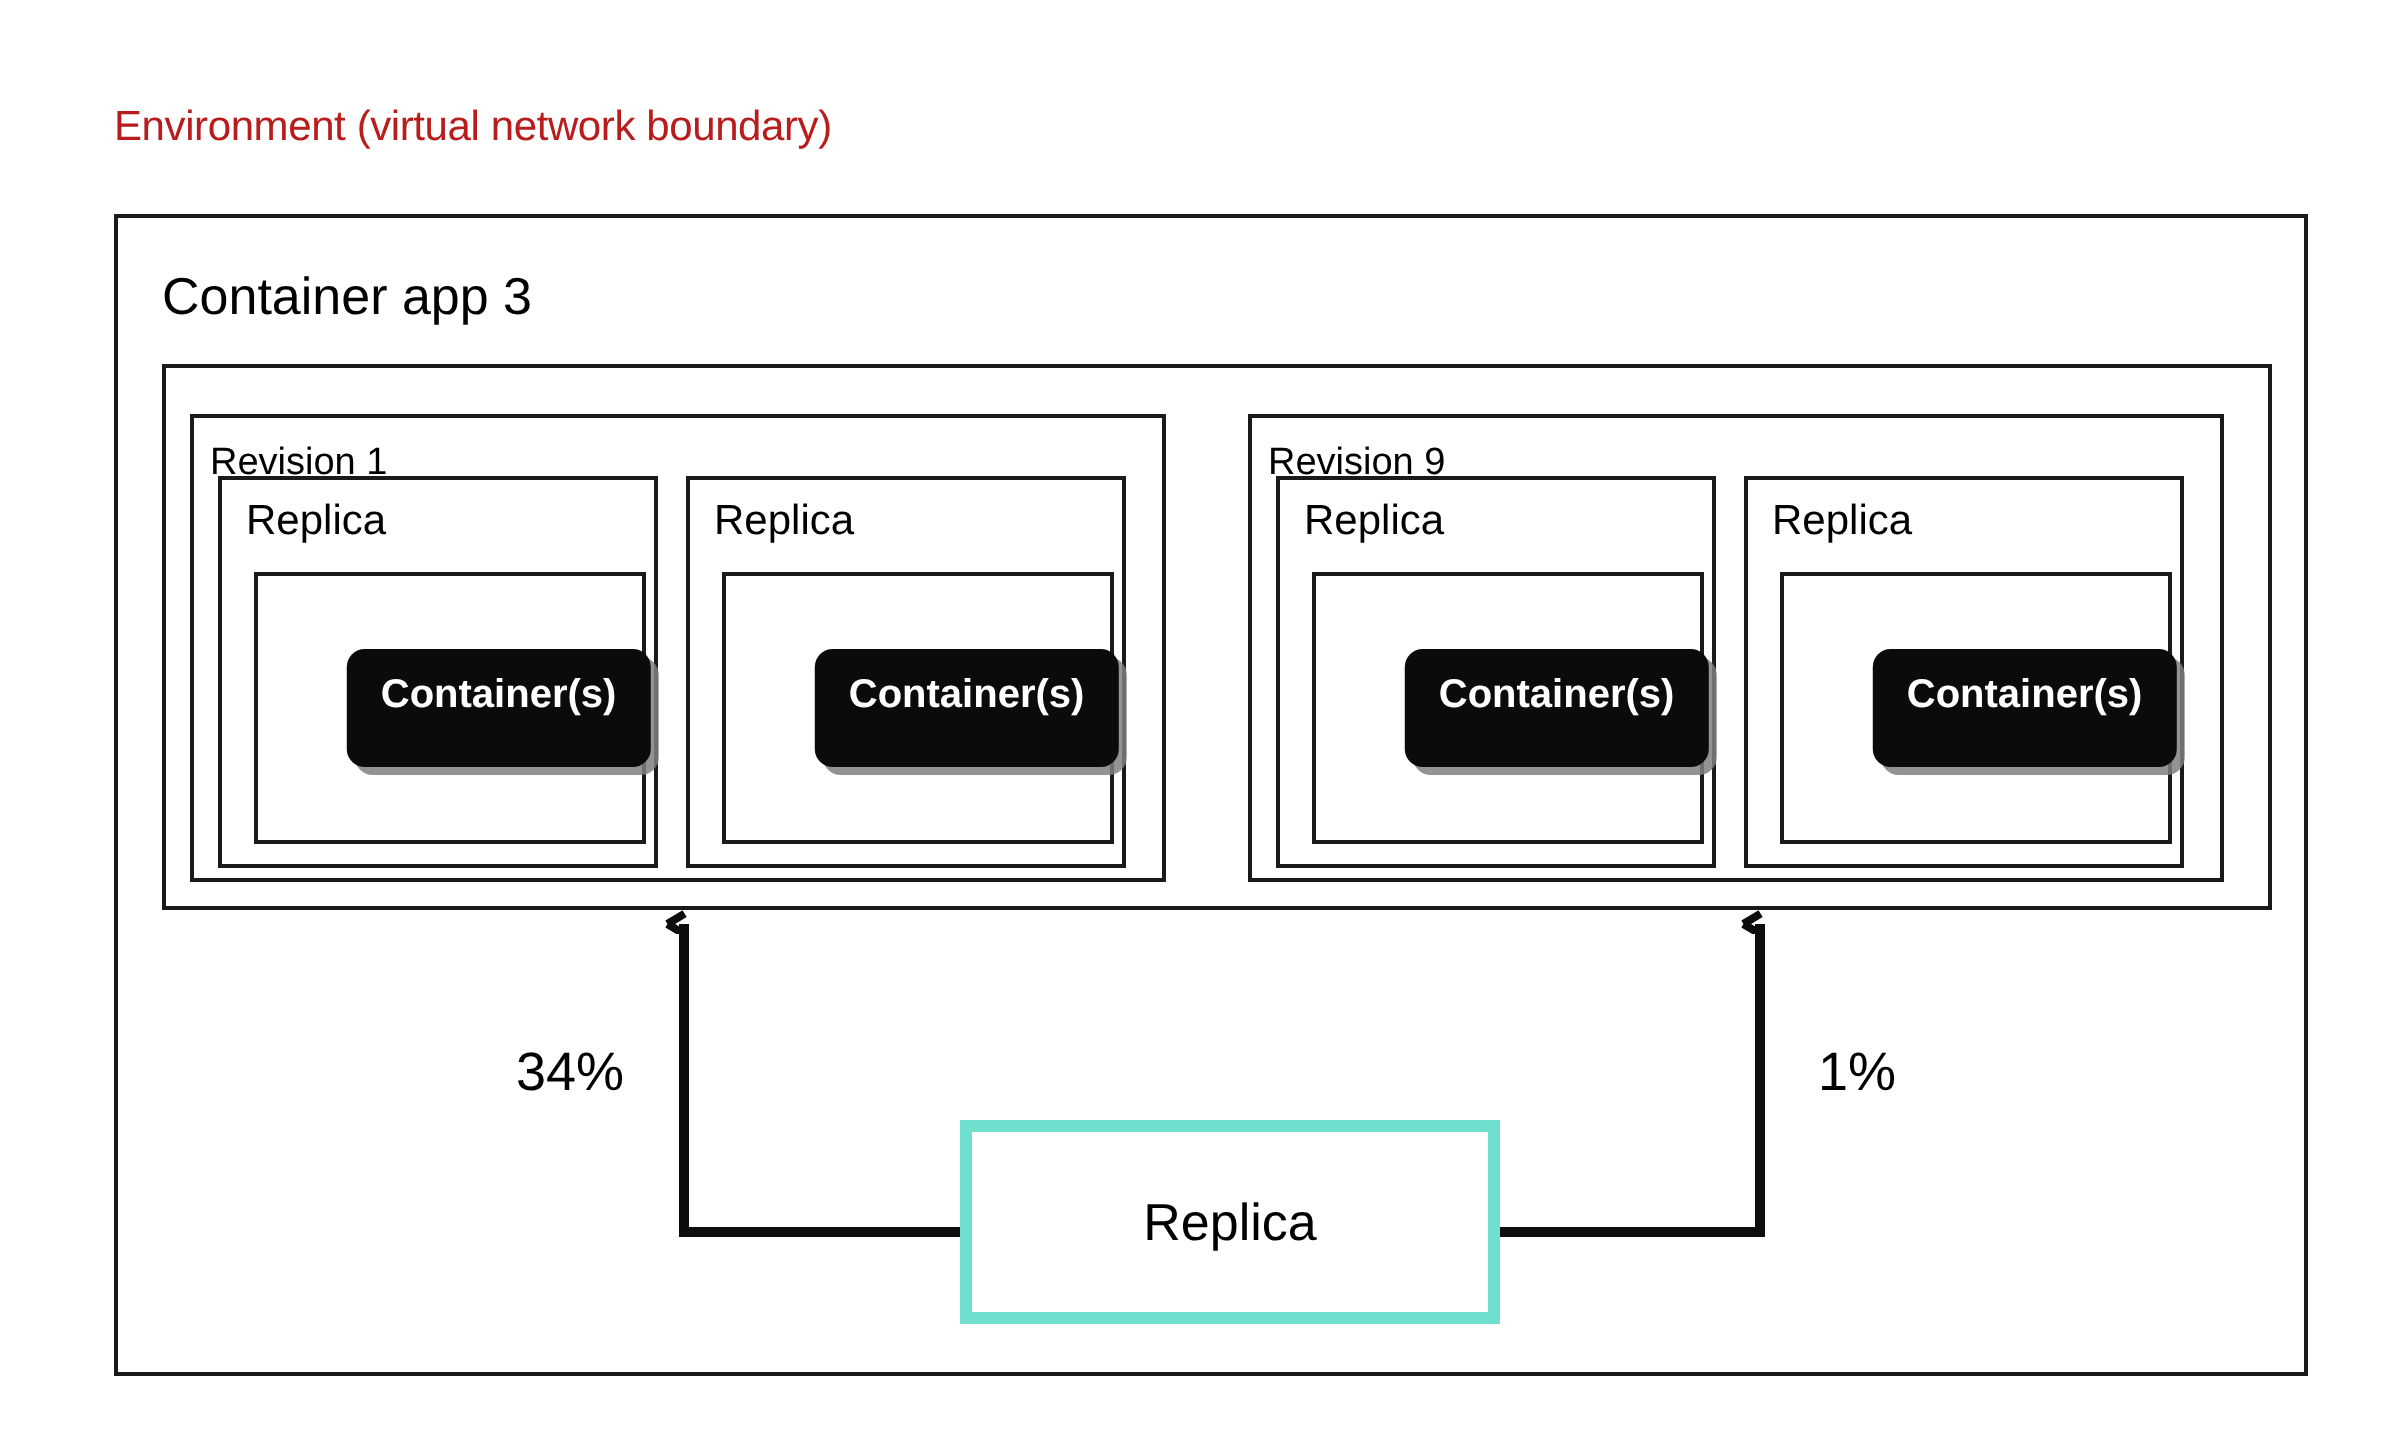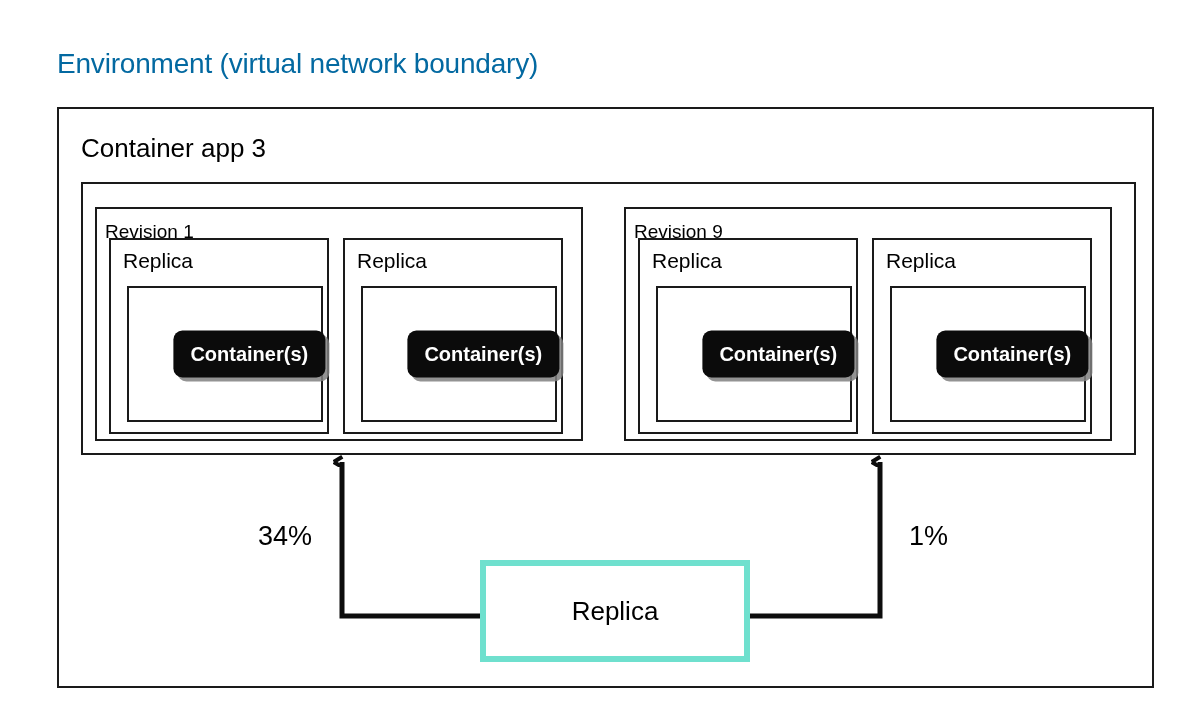--- a/index.html
+++ b/index.html
@@ -19,25 +19,25 @@
     height: 726px;
     background: #ffffff;
     overflow: hidden;
   }
 
   
   .env-caption {
     position: absolute;
     left: 57px;
     top: 46px;
-    font-size: 28px;
+    font-size: 21px;
     line-height: 36px;
     letter-spacing: -0.2px;
     white-space: nowrap;
-    color: #0369a1;
+    color: #b91c1c;
   }
 
   
   .env-box {
     position: absolute;
     left: 57px;
     top: 107px;
     width: 1097px;
     height: 581px;
     border: 2px solid #1a1a1a;
@@ -126,21 +126,21 @@
   .container-pill {
     position: absolute;
     left: 50%;
     top: 50%;
     transform: translate(-34%, -50%);
     background: #0b0b0b;
     color: #ffffff;
     font-size: 20px;
     font-weight: bold;
     line-height: 1;
-    padding: 13px 17px 14px 17px;
+    padding: 13px 17px 26px 17px;
     border-radius: 9px;
     white-space: nowrap;
     box-shadow: 4px 4px 0 0 rgba(128,128,128,0.85);
   }
 
   
   .ingress-box {
     position: absolute;
     left: 480px;
     top: 560px;

